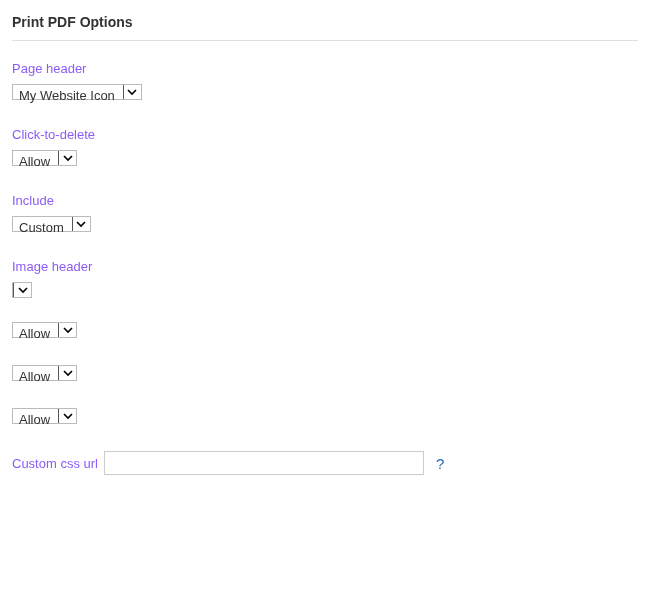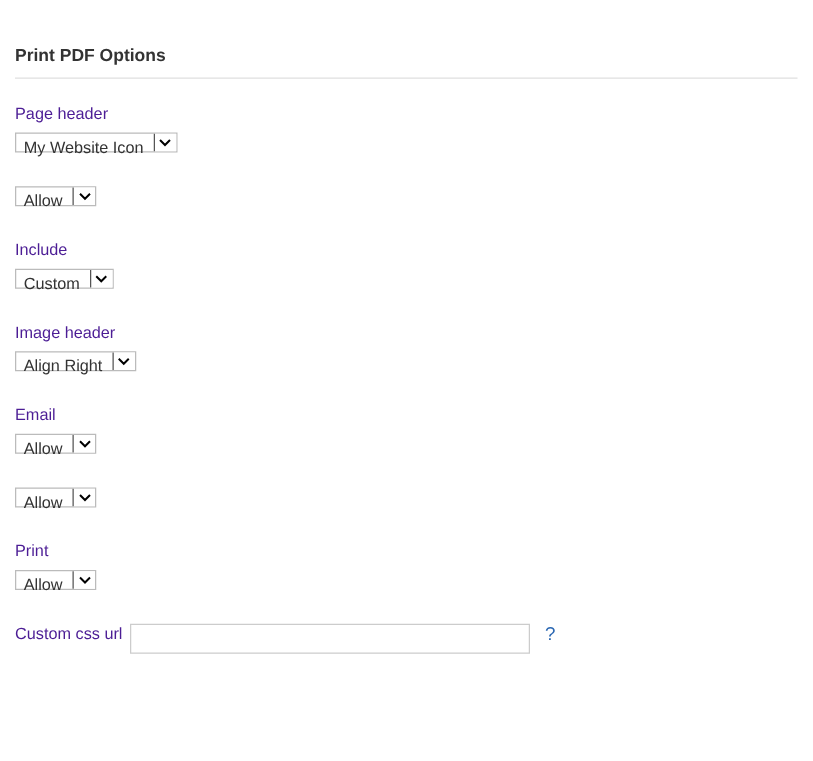--- a/index.html
+++ b/index.html
@@ -12,34 +12,34 @@
       width: 650px;
       background: #fff;
     }
     .section-title {
       font-weight: bold;
       color: #333;
       font-size: 14px;
       padding: 14px 0 10px 0;
       border-bottom: 1px solid #e0e0e0;
       margin-bottom: 20px;
-      margin-top: 22px;
     }
     .field-row {
       margin-bottom: 24px;
     }
     .field-row.inline {
       display: flex;
+      align-items: center;
       gap: 6px;
       margin-bottom: 12px;
     }
     .field-label {
       display: block;
       margin-bottom: 8px;
-      color: #4c1d95;
+      color: #8b5cf6;
       font-size: 13px;
     }
     .select-wrap {
       display: inline-flex;
       align-items: stretch;
       height: 16px;
       border: 1px solid #bbb;
       background: #fff;
       position: relative;
       cursor: pointer;
@@ -89,20 +89,21 @@
     <span class="value">My Website Icon</span>
     <span class="chev">
       <svg viewBox="0 0 10 10">
           <path d="M1 3 L5 7 L9 3" stroke="#000" stroke-width="1.6" fill="none"></path>
         </svg>
     </span>
   </div>
 </div>
 
 <div class="field-row">
+  <label class="field-label">Click-to-delete</label>
   <div class="select-wrap">
     <span class="value">Allow</span>
     <span class="chev">
       <svg viewBox="0 0 10 10">
           <path d="M1 3 L5 7 L9 3" stroke="#000" stroke-width="1.6" fill="none"></path>
         </svg>
     </span>
   </div>
 </div>
 
@@ -114,31 +115,29 @@
       <svg viewBox="0 0 10 10">
           <path d="M1 3 L5 7 L9 3" stroke="#000" stroke-width="1.6" fill="none"></path>
         </svg>
     </span>
   </div>
 </div>
 
 <div class="field-row">
   <label class="field-label">Image header</label>
   <div class="select-wrap">
-    <span class="value">Align Right</span>
     <span class="chev">
       <svg viewBox="0 0 10 10">
           <path d="M1 3 L5 7 L9 3" stroke="#000" stroke-width="1.6" fill="none"></path>
         </svg>
     </span>
   </div>
 </div>
 
 <div class="field-row">
-  <label class="field-label">Email</label>
   <div class="select-wrap">
     <span class="value">Allow</span>
     <span class="chev">
       <svg viewBox="0 0 10 10">
           <path d="M1 3 L5 7 L9 3" stroke="#000" stroke-width="1.6" fill="none"></path>
         </svg>
     </span>
   </div>
 </div>
 
@@ -147,21 +146,20 @@
     <span class="value">Allow</span>
     <span class="chev">
       <svg viewBox="0 0 10 10">
           <path d="M1 3 L5 7 L9 3" stroke="#000" stroke-width="1.6" fill="none"></path>
         </svg>
     </span>
   </div>
 </div>
 
 <div class="field-row">
-  <label class="field-label">Print</label>
   <div class="select-wrap">
     <span class="value">Allow</span>
     <span class="chev">
       <svg viewBox="0 0 10 10">
           <path d="M1 3 L5 7 L9 3" stroke="#000" stroke-width="1.6" fill="none"></path>
         </svg>
     </span>
   </div>
 </div>
 

